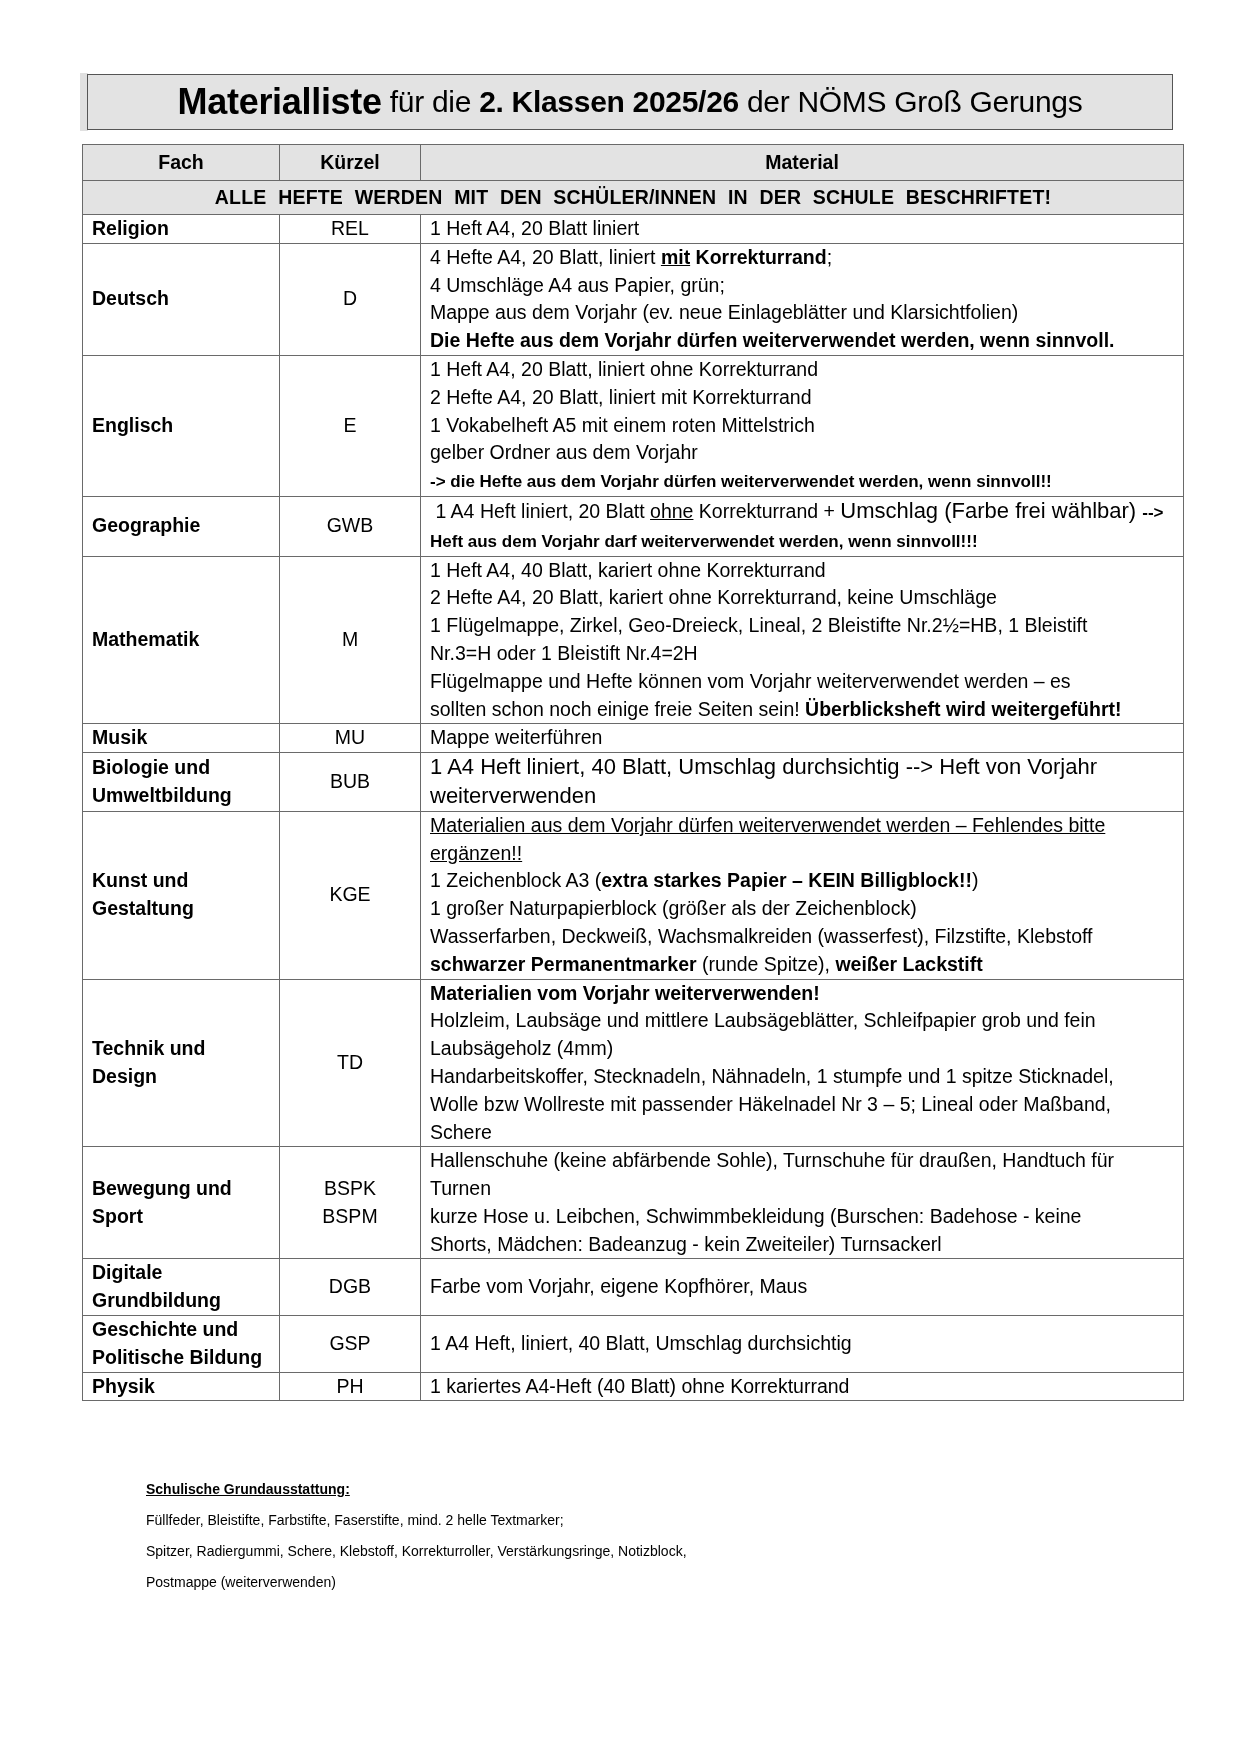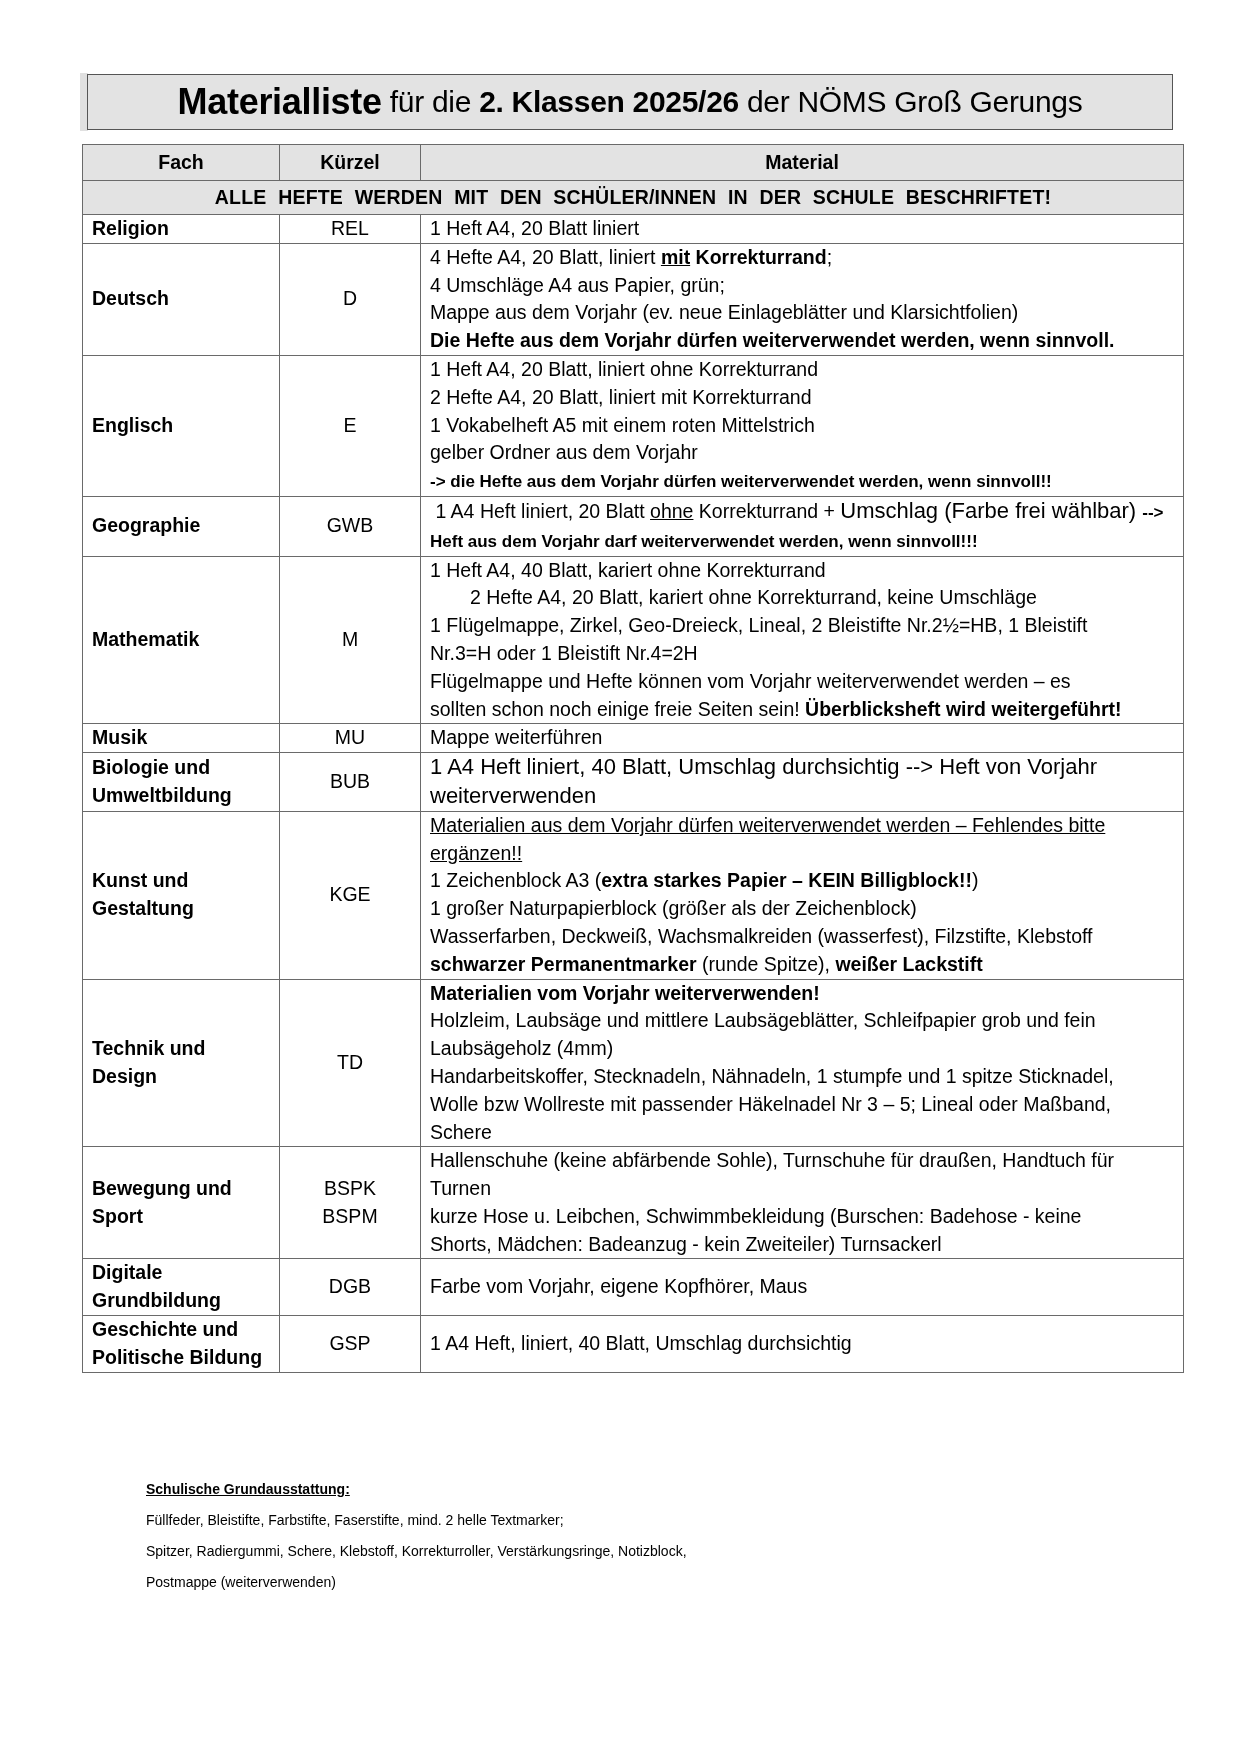--- a/index.html
+++ b/index.html
@@ -108,21 +108,21 @@
         <td class="material">
           <span class="line"><span style="white-space: pre-wrap;"> 1 A4 Heft liniert, 20 Blatt </span><span class="u" style="white-space: pre-wrap;">ohne</span><span style="white-space: pre-wrap;"> Korrekturrand + </span><span class="small" style="white-space: pre-wrap;">Umschlag (Farbe frei wählbar) </span><span class="smallb" style="white-space: pre-wrap;">--&gt;</span></span>
           <span class="line"><span class="smallb" style="white-space: pre-wrap;">Heft aus dem Vorjahr darf weiterverwendet werden, wenn sinnvoll!!!</span></span>
         </td>
       </tr>
       <tr>
         <td class="fach">Mathematik</td>
         <td class="kurz" style="white-space: pre-line;">M</td>
         <td class="material">
           <span class="line"><span style="white-space: pre-wrap;">1 Heft A4, 40 Blatt, kariert ohne Korrekturrand</span></span>
-          <span class="line"><span style="white-space: pre-wrap; margin-left: 40px;">2 Hefte A4, 20 Blatt, kariert ohne Korrekturrand, keine Umschläge</span></span>
+          <span class="line"><span style="white-space: pre-wrap;">2 Hefte A4, 20 Blatt, kariert ohne Korrekturrand, keine Umschläge</span></span>
           <span class="line"><span style="white-space: pre-wrap;">1 Flügelmappe, Zirkel, Geo-Dreieck, Lineal, 2 Bleistifte Nr.2½=HB, 1 Bleistift</span></span>
           <span class="line"><span style="white-space: pre-wrap;">Nr.3=H oder 1 Bleistift Nr.4=2H</span></span>
           <span class="line"><span style="white-space: pre-wrap;">Flügelmappe und Hefte können vom Vorjahr weiterverwendet werden – es</span></span>
           <span class="line"><span style="white-space: pre-wrap;">sollten schon noch einige freie Seiten sein! </span><span class="b" style="white-space: pre-wrap;">Überblicksheft wird weitergeführt!</span></span>
         </td>
       </tr>
       <tr>
         <td class="fach">Musik</td>
         <td class="kurz" style="white-space: pre-line;">MU</td>
         <td class="material">
@@ -178,20 +178,27 @@
           <span class="line"><span style="white-space: pre-wrap;">Farbe vom Vorjahr, eigene Kopfhörer, Maus</span></span>
         </td>
       </tr>
       <tr>
         <td class="fach">Geschichte und Politische Bildung</td>
         <td class="kurz" style="white-space: pre-line;">GSP</td>
         <td class="material">
           <span class="line"><span style="white-space: pre-wrap;">1 A4 Heft, liniert, 40 Blatt, Umschlag durchsichtig</span></span>
         </td>
       </tr>
+      <tr>
+        <td class="fach">Physik</td>
+        <td class="kurz" style="white-space: pre-line;">PH</td>
+        <td class="material">
+          <span class="line"><span style="white-space: pre-wrap;">1 kariertes A4-Heft (40 Blatt) ohne Korrekturrand</span></span>
+        </td>
+      </tr>
     </tbody>
 </table>
 
 <div class="footer">
   <div class="heading">Schulische Grundausstattung:</div>
   <div>Füllfeder, Bleistifte, Farbstifte, Faserstifte, mind. 2 helle Textmarker;</div>
   <div>Spitzer, Radiergummi, Schere, Klebstoff, Korrekturroller, Verstärkungsringe, Notizblock,</div>
   <div>Postmappe (weiterverwenden)</div>
 </div>
 

